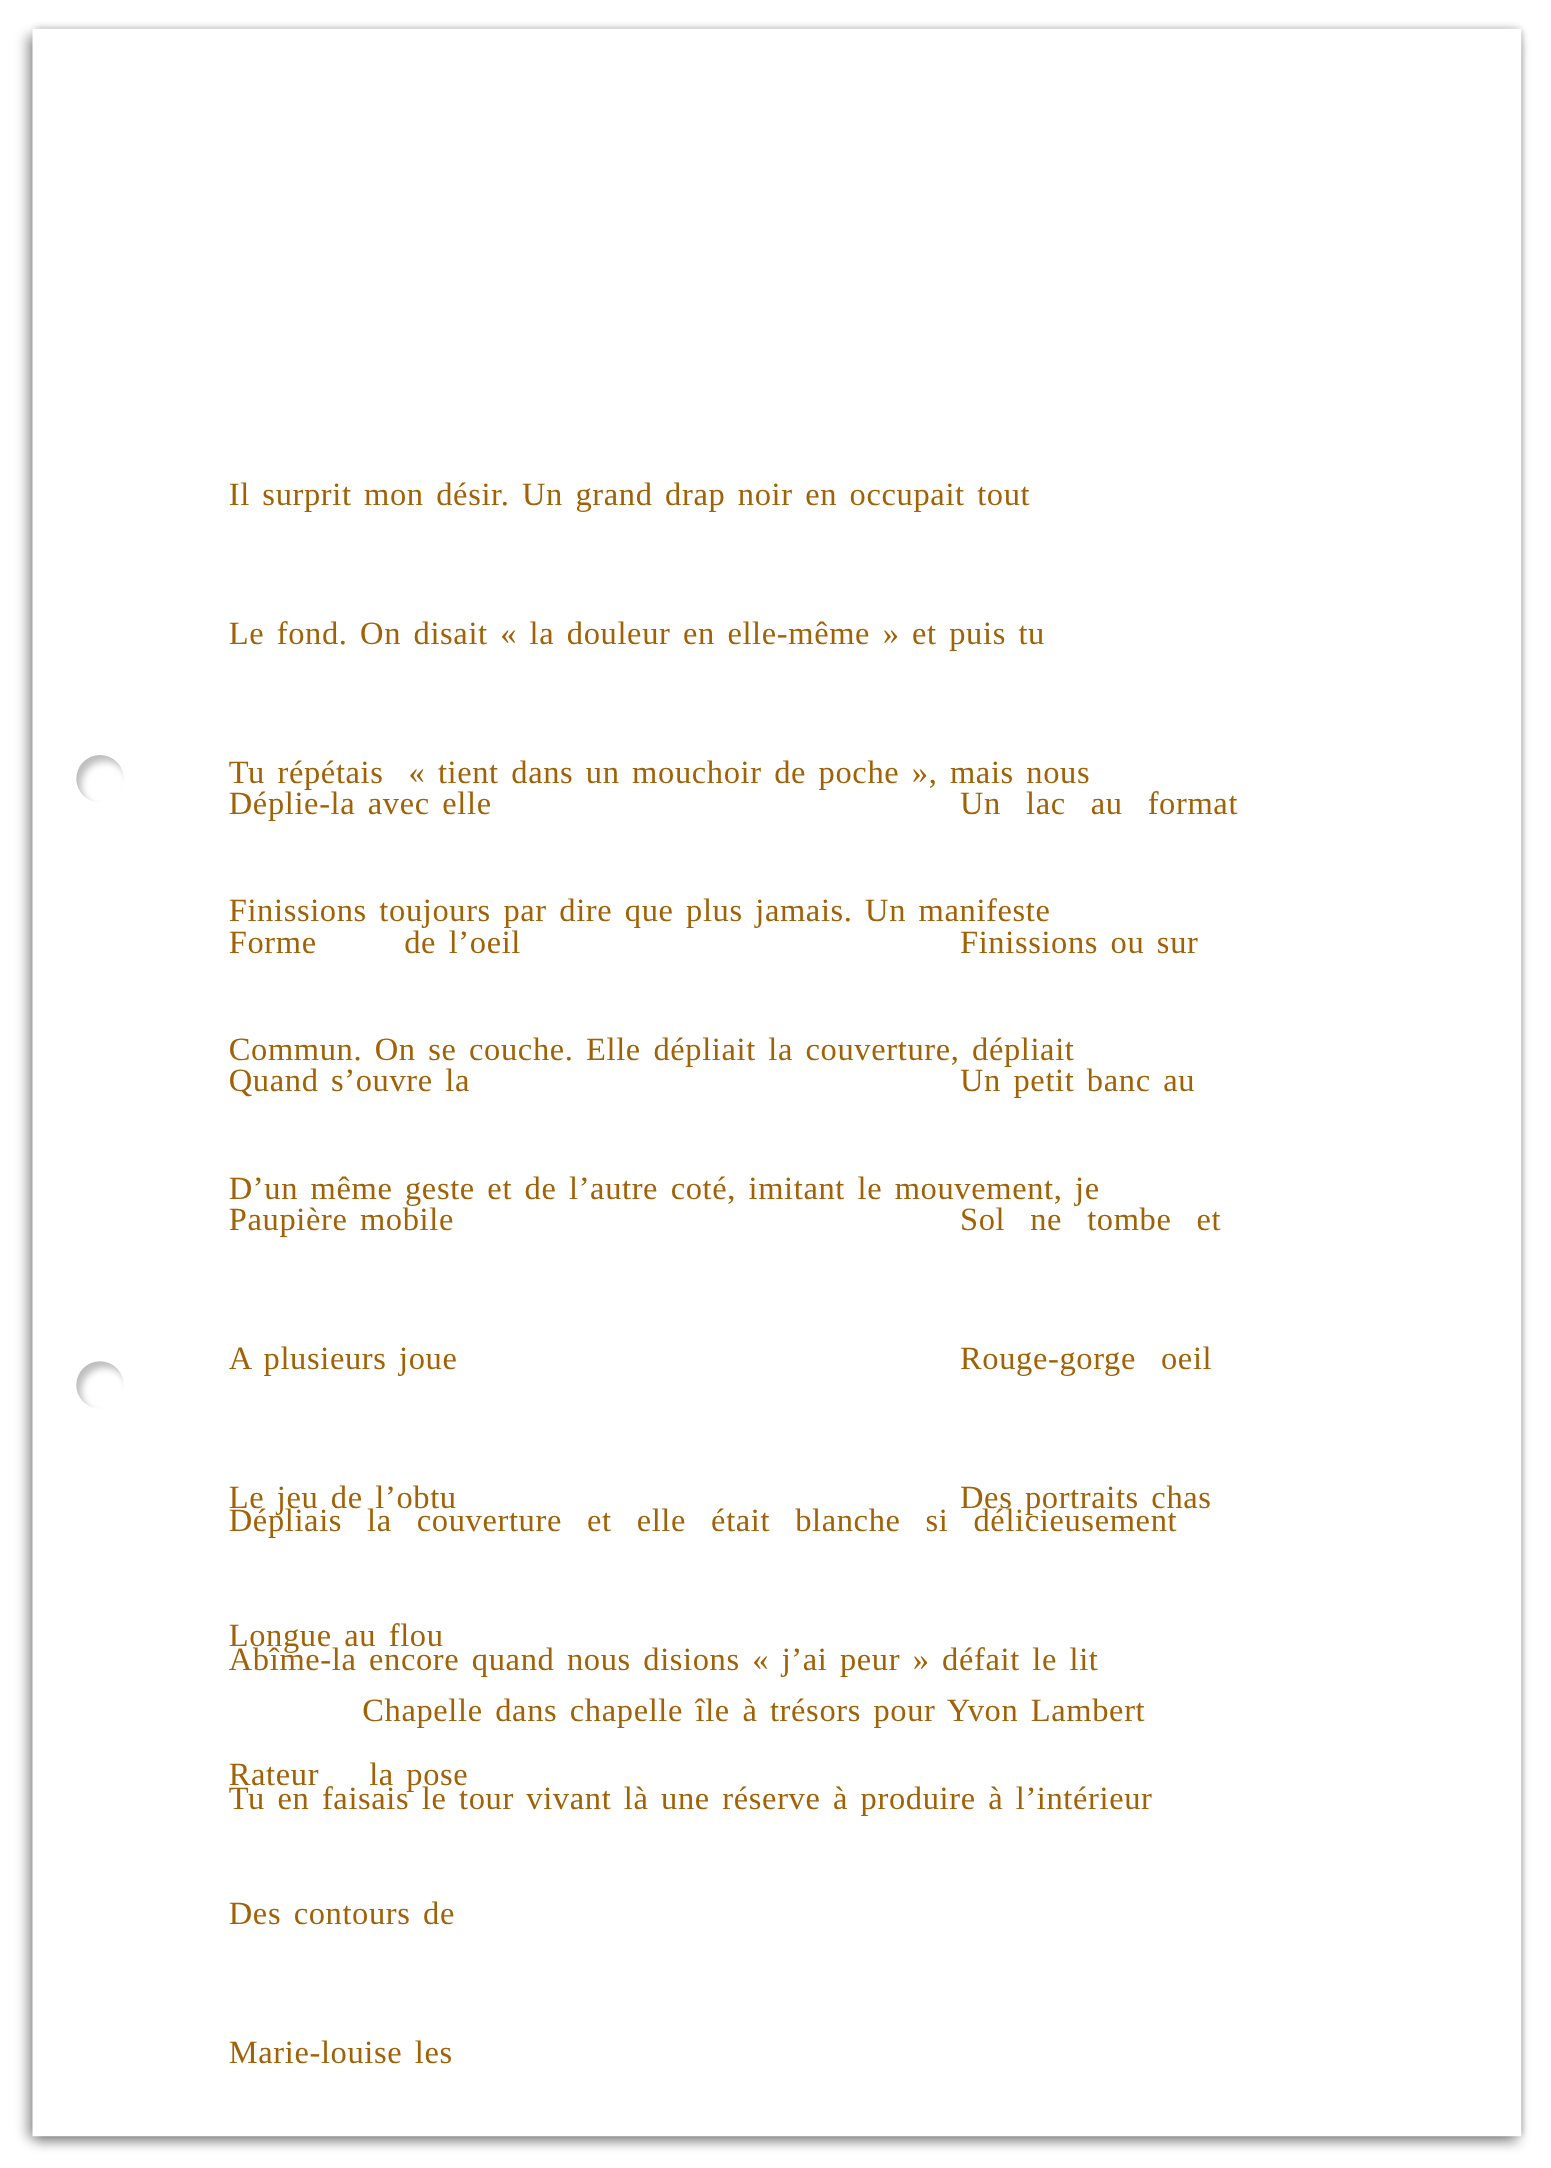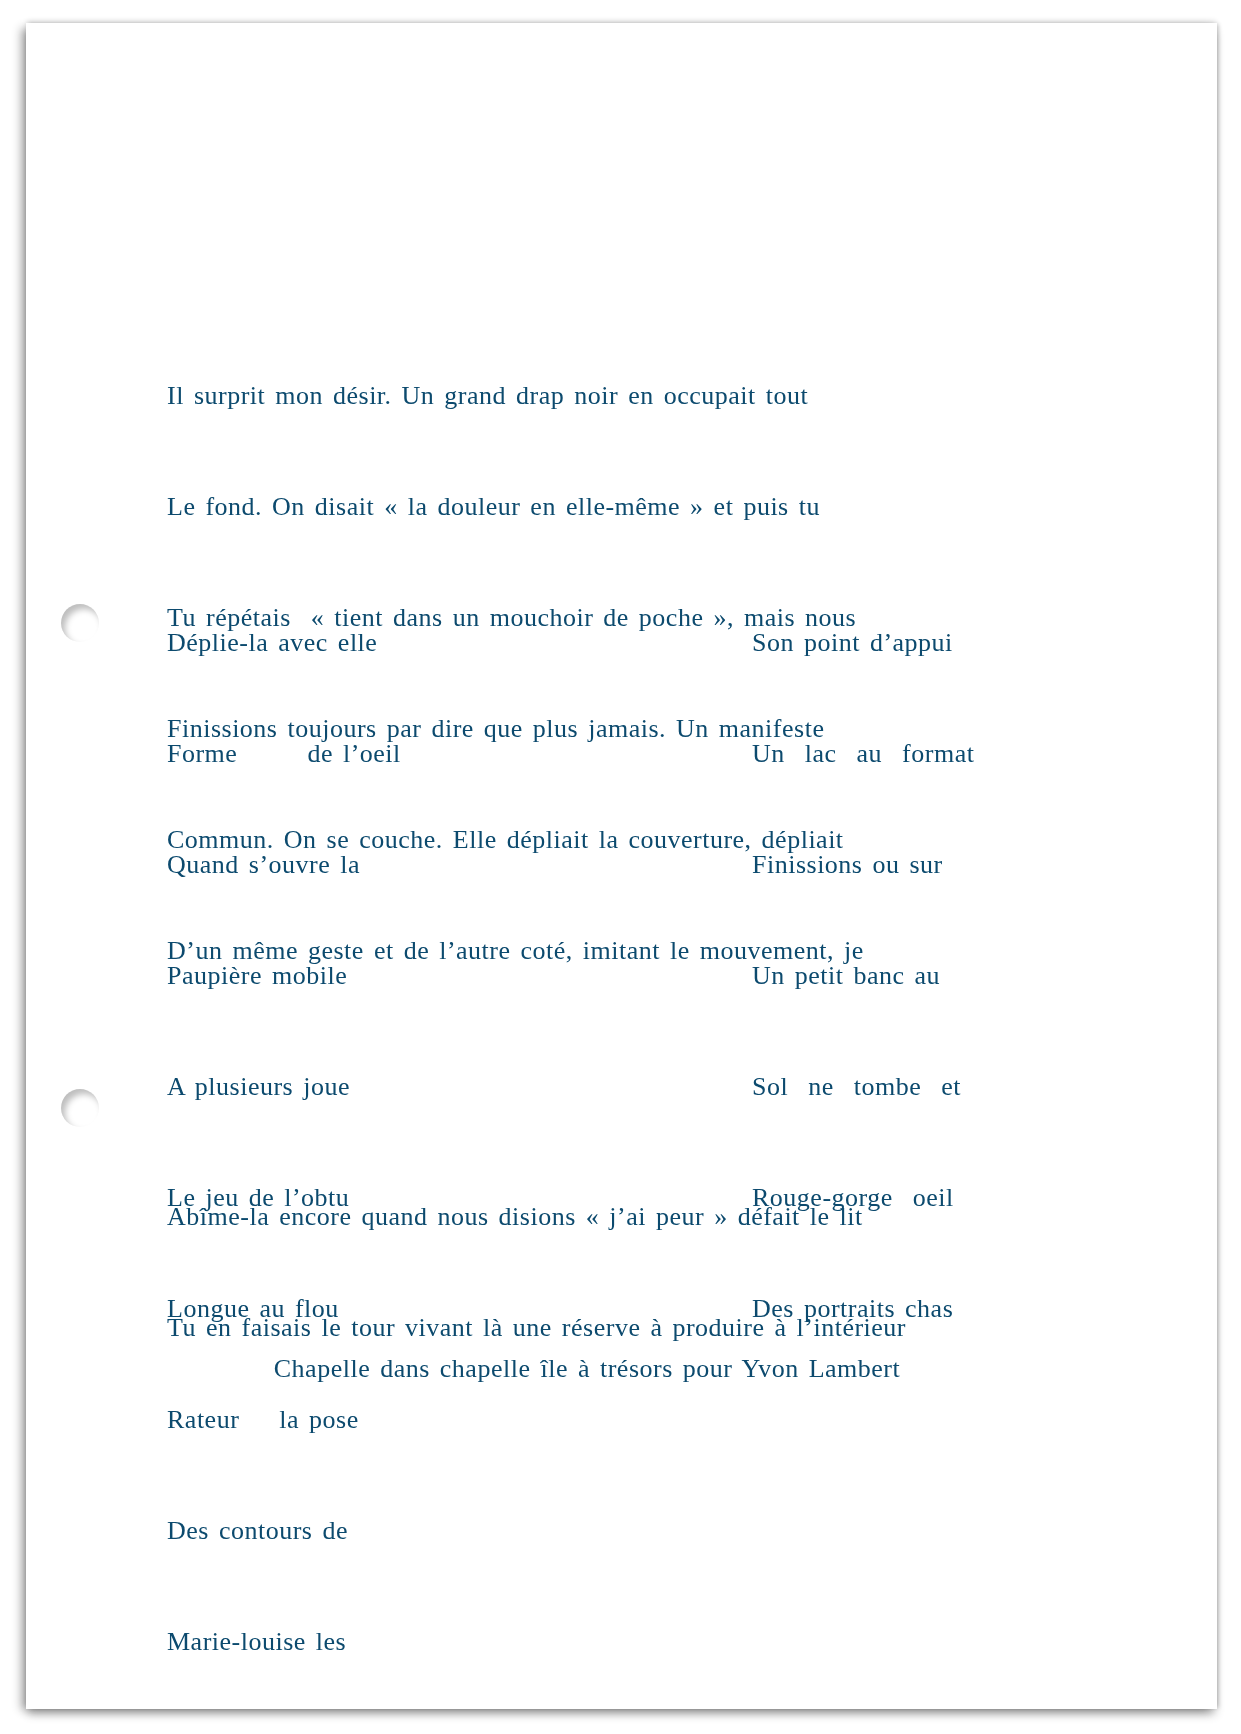--- a/index.html
+++ b/index.html
@@ -22,26 +22,27 @@
     height: 1686px;
     background: #ffffff;
     box-shadow:
       -7px 3px 9px -2px rgba(0,0,0,0.30),
       3px 0 4px -1px rgba(0,0,0,0.16),
       0 7px 9px -2px rgba(0,0,0,0.30),
       0 -3px 5px -1px rgba(0,0,0,0.14);
   }
   .textblock {
     position: absolute;
-    color: #0c4a6e;
+    color: #a16207;
     font-size: 26px;
     line-height: 37px;
     letter-spacing: 0.5px;
     word-spacing: 3px;
     white-space: pre;
+    margin-left: 16px;
   }
   .p-opening   { left: 141px; top: 280px;  width: 820px; }
   .col-left    { left: 141px; top: 527px;  width: 300px; }
   .col-right   { left: 726px; top: 527px;  width: 300px; }
   .p-closing   { left: 141px; top: 1101px; width: 840px; }
   .p-dedication{ left: 141px; top: 1253px; width: 840px; text-align: center; }
   .punch {
     position: absolute;
     width: 38px;
     height: 38px;
@@ -83,35 +84,35 @@
     <div>Des contours de</div>
     <div>Marie-louise les</div>
     
     
     
     
     
   </div>
 
   <div class="textblock col-right">
-    <div>Son point d’appui</div>
     <div>Un  lac  au  format</div>
     <div>Finissions ou sur</div>
     <div>Un petit banc au</div>
     <div>Sol  ne  tombe  et</div>
     <div>Rouge-gorge  oeil</div>
     <div>Des portraits chas</div>
     
     
     
     
     
   </div>
 
   <div class="textblock p-closing">
+    <div>Dépliais  la  couverture  et  elle  était  blanche  si  délicieusement</div>
     <div>Abîme-la encore quand nous disions « j’ai peur » défait le lit</div>
     <div>Tu en faisais le tour vivant là une réserve à produire à l’intérieur</div>
   </div>
 
   <div class="textblock p-dedication">
     <div>Chapelle dans chapelle île à trésors pour Yvon Lambert</div>
   </div>
 
 </div>
 

